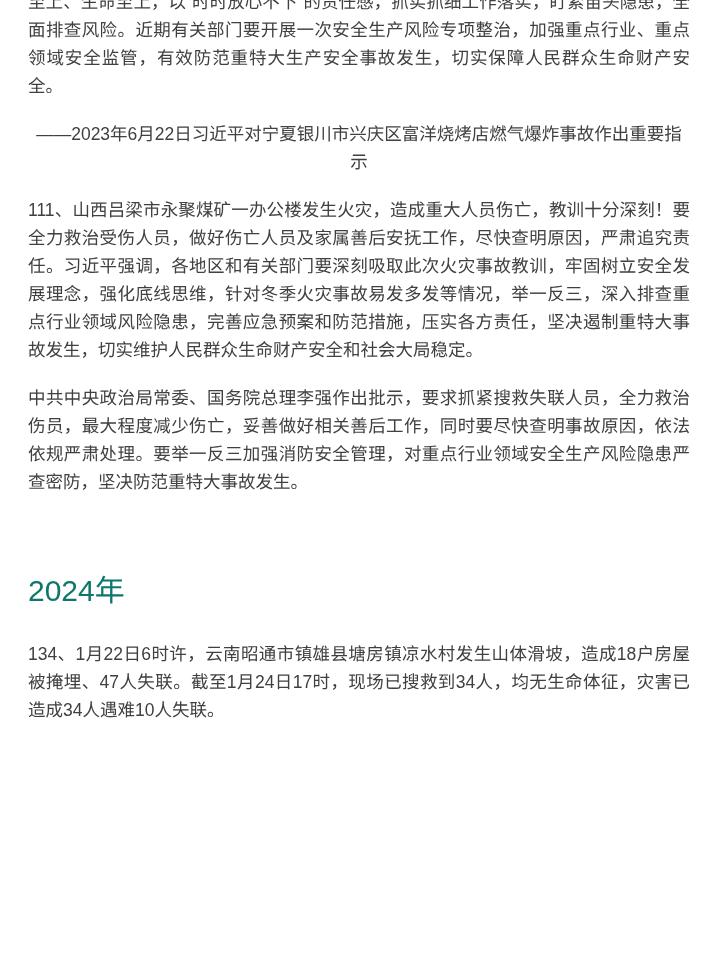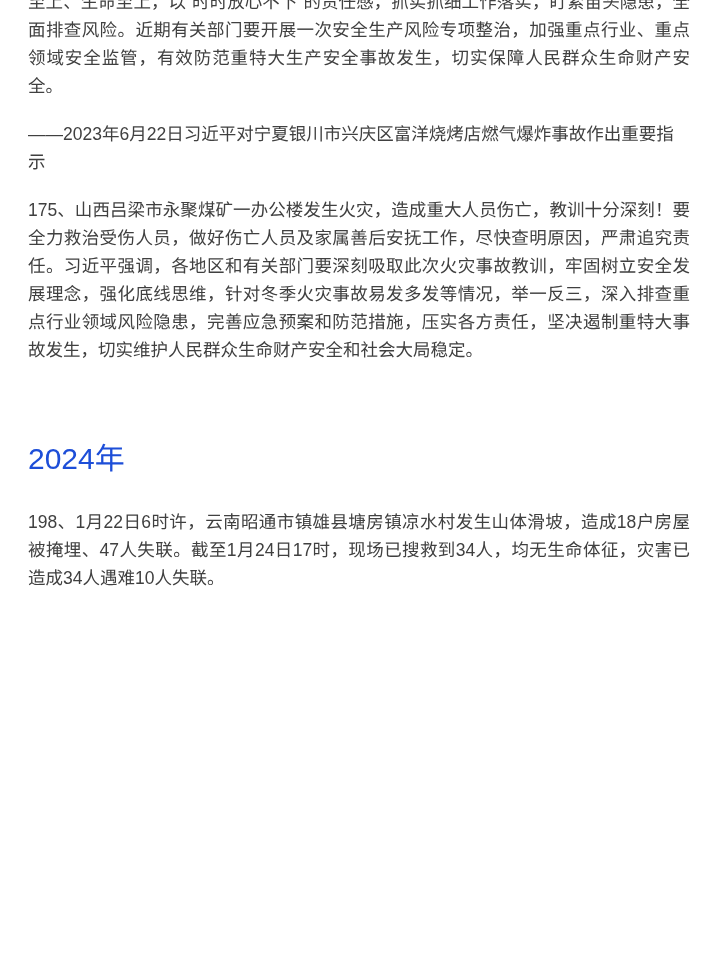--- a/index.html
+++ b/index.html
@@ -25,41 +25,42 @@
     text-align: justify;
     text-justify: inter-character;
     margin: 0 0 20px 0;
     word-break: break-all;
   }
   
   .para.clipped {
     margin-top: -12px;
   }
   .attribution {
-    text-align: left;
+    text-align: center;
   }
   .year-heading {
-    color: #1d4ed8;
+    color: #0f766e;
     font-size: 30px;
     line-height: 40px;
     font-weight: 400;
     margin: 75px 0 29px 0;
   }
 </style>
 </head>
 <body>
 
 <div class="doc">
 
   <p class="para clipped">至上、生命至上，以“时时放心不下”的责任感，抓实抓细工作落实，盯紧苗头隐患，全面排查风险。近期有关部门要开展一次安全生产风险专项整治，加强重点行业、重点领域安全监管，有效防范重特大生产安全事故发生，切实保障人民群众生命财产安全。</p>
 
   <p class="para attribution">——2023年6月22日习近平对宁夏银川市兴庆区富洋烧烤店燃气爆炸事故作出重要指示</p>
 
-  <p class="para">175、山西吕梁市永聚煤矿一办公楼发生火灾，造成重大人员伤亡，教训十分深刻！要全力救治受伤人员，做好伤亡人员及家属善后安抚工作，尽快查明原因，严肃追究责任。习近平强调，各地区和有关部门要深刻吸取此次火灾事故教训，牢固树立安全发展理念，强化底线思维，针对冬季火灾事故易发多发等情况，举一反三，深入排查重点行业领域风险隐患，完善应急预案和防范措施，压实各方责任，坚决遏制重特大事故发生，切实维护人民群众生命财产安全和社会大局稳定。</p>
+  <p class="para">111、山西吕梁市永聚煤矿一办公楼发生火灾，造成重大人员伤亡，教训十分深刻！要全力救治受伤人员，做好伤亡人员及家属善后安抚工作，尽快查明原因，严肃追究责任。习近平强调，各地区和有关部门要深刻吸取此次火灾事故教训，牢固树立安全发展理念，强化底线思维，针对冬季火灾事故易发多发等情况，举一反三，深入排查重点行业领域风险隐患，完善应急预案和防范措施，压实各方责任，坚决遏制重特大事故发生，切实维护人民群众生命财产安全和社会大局稳定。</p>
 
+  <p class="para">中共中央政治局常委、国务院总理李强作出批示，要求抓紧搜救失联人员，全力救治伤员，最大程度减少伤亡，妥善做好相关善后工作，同时要尽快查明事故原因，依法依规严肃处理。要举一反三加强消防安全管理，对重点行业领域安全生产风险隐患严查密防，坚决防范重特大事故发生。</p>
 
 
   <h2 class="year-heading">2024年</h2>
 
-  <p class="para">198、1月22日6时许，云南昭通市镇雄县塘房镇凉水村发生山体滑坡，造成18户房屋被掩埋、47人失联。截至1月24日17时，现场已搜救到34人，均无生命体征，灾害已造成34人遇难10人失联。</p>
+  <p class="para">134、1月22日6时许，云南昭通市镇雄县塘房镇凉水村发生山体滑坡，造成18户房屋被掩埋、47人失联。截至1月24日17时，现场已搜救到34人，均无生命体征，灾害已造成34人遇难10人失联。</p>
 
 
 </div>
 
 </body></html>

